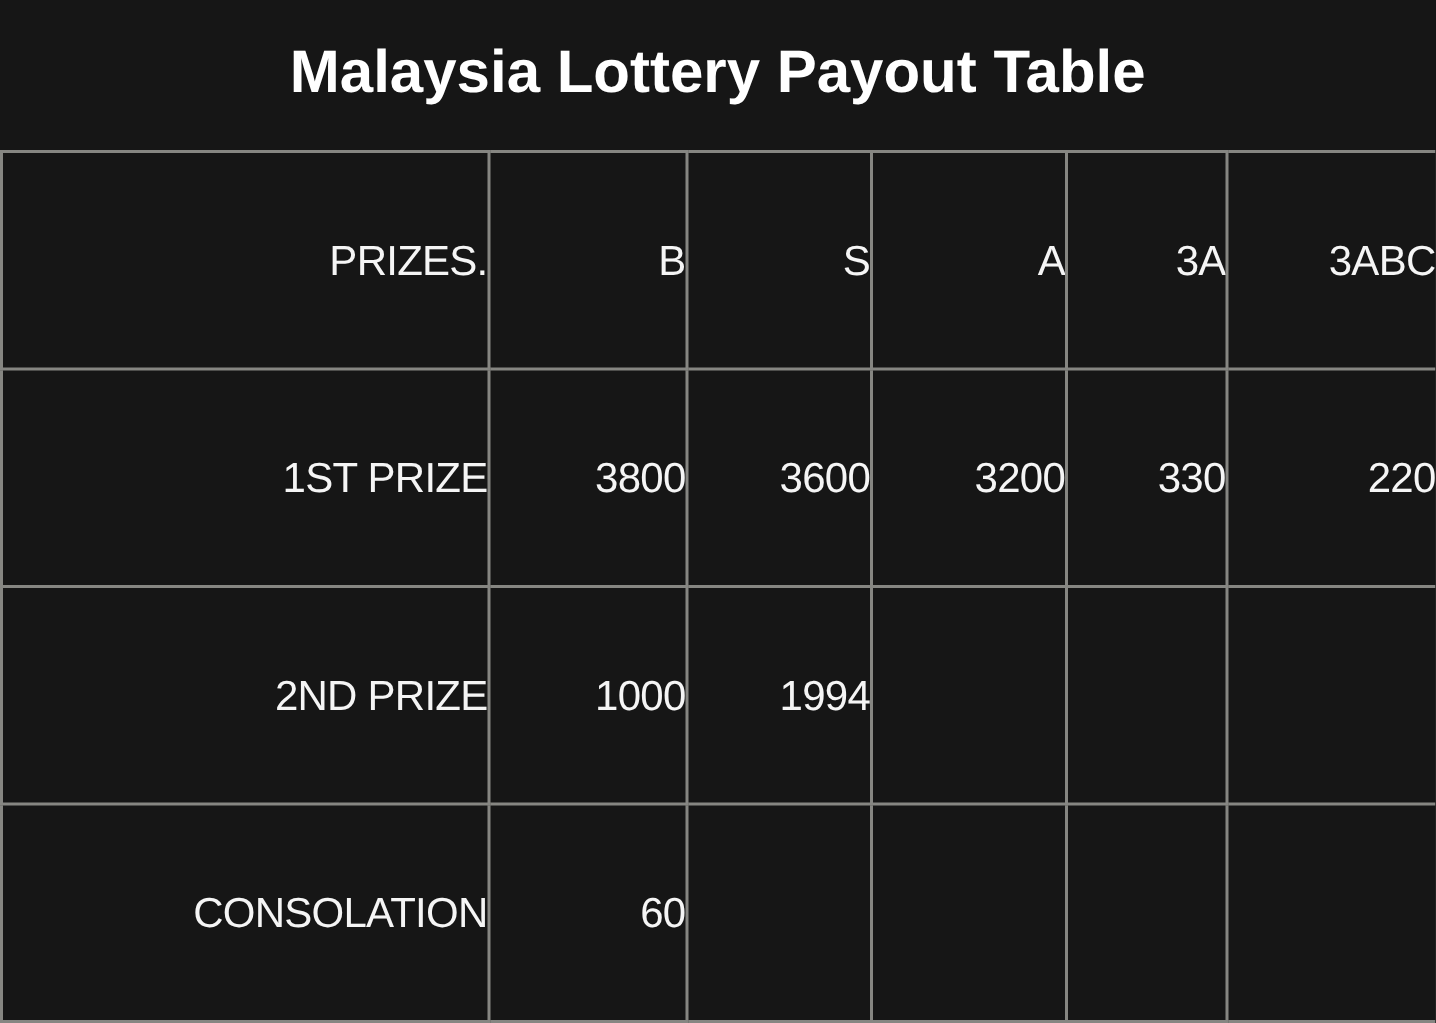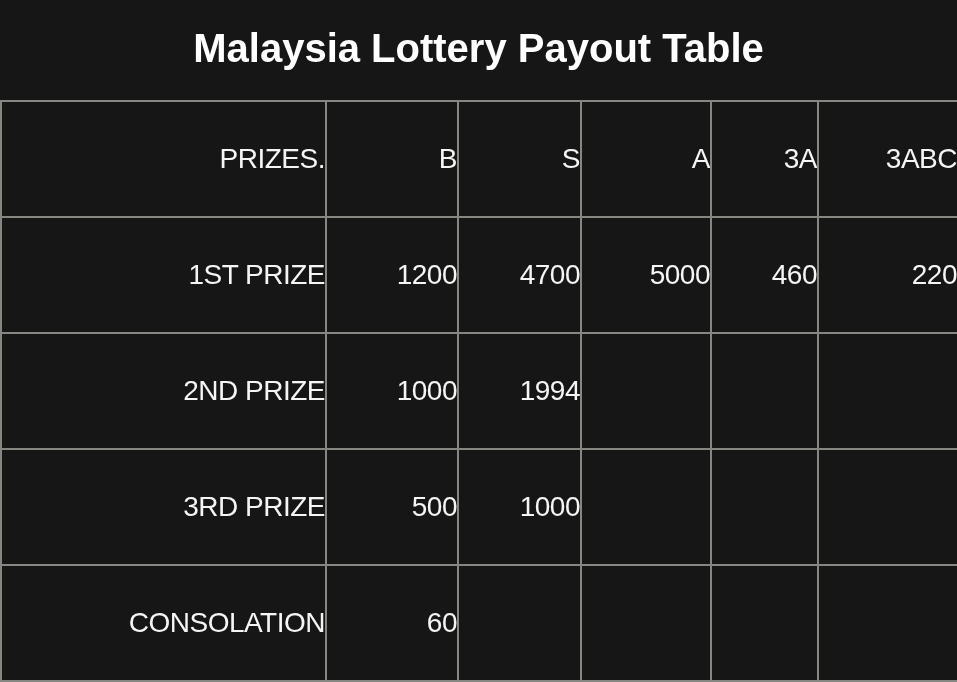--- a/index.html
+++ b/index.html
@@ -79,38 +79,30 @@
       <tr>
         <th>PRIZES.</th>
         <th>B</th>
         <th>S</th>
         <th>A</th>
         <th>3A</th>
         <th>3ABC</th>
       </tr>
       <tr>
         <td>1ST PRIZE</td>
-        <td>1200</td>
-        <td>4700</td>
-        <td>5000</td>
-        <td>460</td>
+        <td>3800</td>
+        <td>3600</td>
+        <td>3200</td>
+        <td>330</td>
         <td>220</td>
       </tr>
       <tr>
         <td>2ND PRIZE</td>
         <td>1000</td>
         <td>1994</td>
-        <td></td>
-        <td></td>
-        <td></td>
-      </tr>
-      <tr>
-        <td>3RD PRIZE</td>
-        <td>500</td>
-        <td>1000</td>
         <td></td>
         <td></td>
         <td></td>
       </tr>
       <tr>
         <td>CONSOLATION</td>
         <td>60</td>
         <td></td>
         <td></td>
         <td></td>

